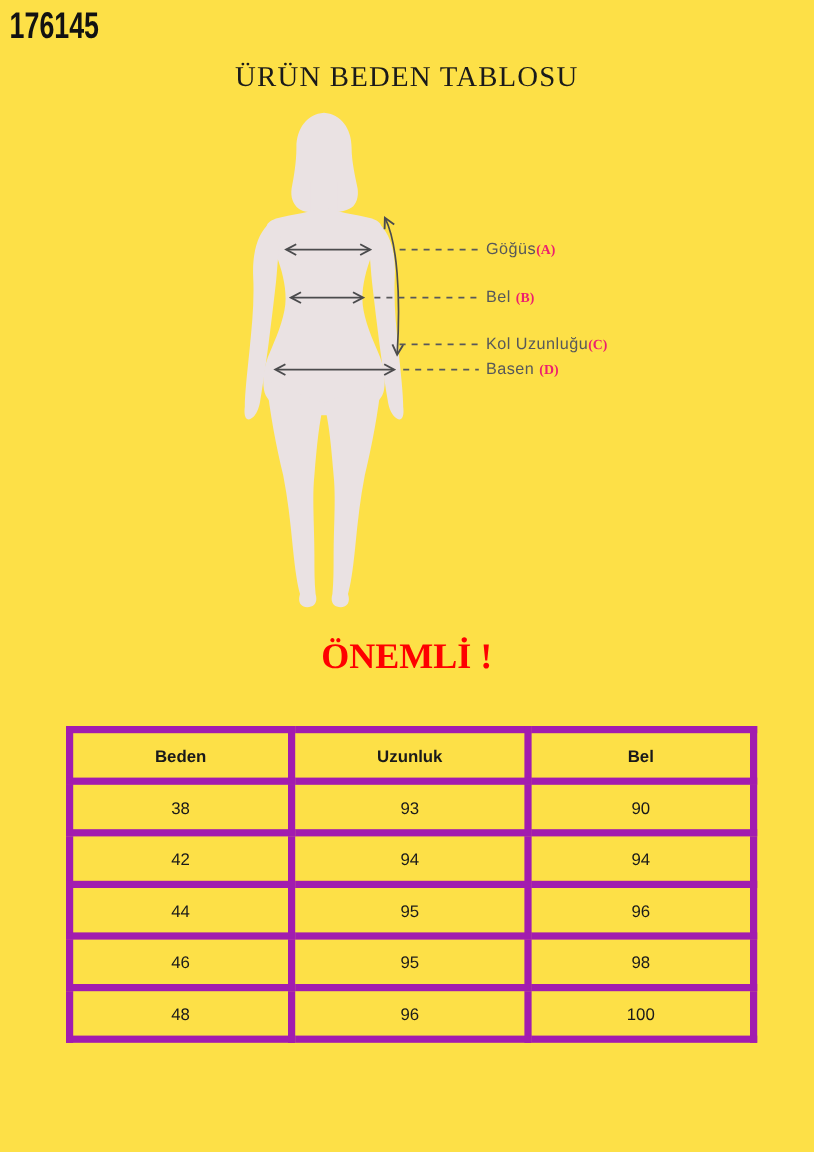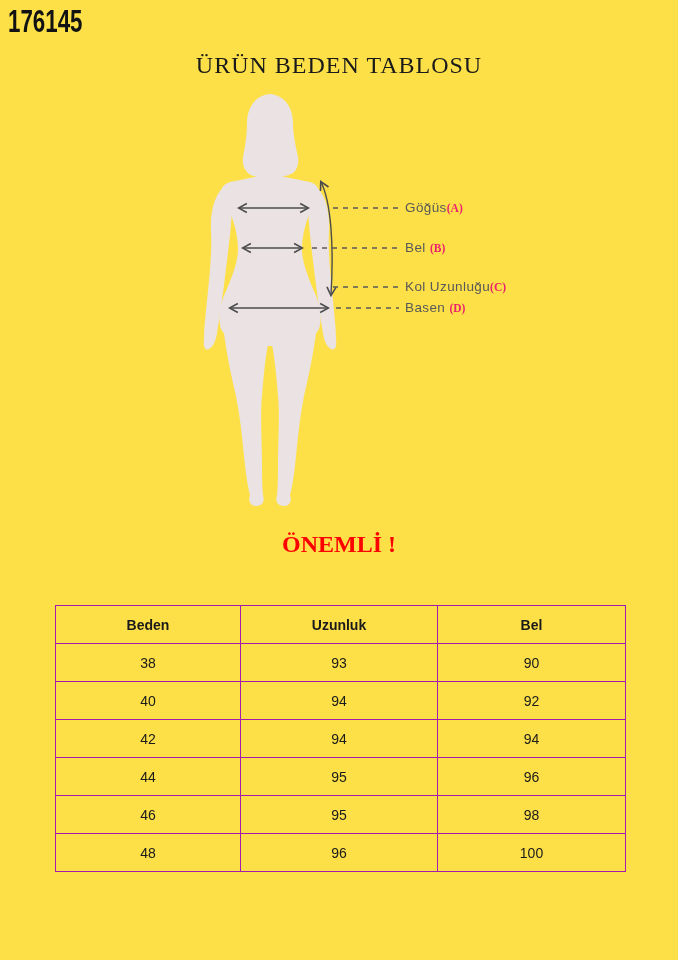--- a/index.html
+++ b/index.html
@@ -30,34 +30,34 @@
     font-size:13.5px; color:#57585a; letter-spacing:0.4px;
   }
   .mlabel .code {
     font-family:"Liberation Serif", serif;
     font-weight:700; font-size:11.5px; color:#ed1f6e;
     letter-spacing:0;
   }
   .notice-heading {
     position:absolute; left:0; top:531px; width:678px;
     text-align:center; font-family:"Liberation Serif", serif;
-    font-weight:700; font-size:24px; color:#fe0000;
+    font-weight:700; font-size:30px; color:#fe0000;
   }
   .notice-sub {
     position:absolute; left:0; top:568px; width:678px;
     text-align:center; font-family:"Liberation Serif", serif;
     font-weight:700; font-size:18px; color:#fe0000;
     letter-spacing:0.2px; white-space:nowrap;
   }
   table.size-table {
     position:absolute; left:55px; top:605px; width:570px;
     border-collapse:collapse; table-layout:fixed;
   }
   table.size-table th, table.size-table td {
-    border:1px solid #a21caf; height:37px;
+    border:6px solid #a21caf; height:37px;
     text-align:center; vertical-align:middle;
     font-family:"Liberation Sans", sans-serif;
     font-size:14px; color:#1a1a1a; padding:0;
   }
   table.size-table th { font-weight:700; }
   table.size-table td { font-weight:400; }
   table.size-table col.c1 { width:185px; }
   table.size-table col.c2 { width:197px; }
   table.size-table col.c3 { width:188px; }
 </style>
@@ -193,25 +193,20 @@
           <th>Bel</th>
         </tr>
     </thead>
     <tbody id="size-table-body">
         <tr>
           <td>38</td>
           <td>93</td>
           <td>90</td>
         </tr>
         <tr>
-          <td>40</td>
-          <td>94</td>
-          <td>92</td>
-        </tr>
-        <tr>
           <td>42</td>
           <td>94</td>
           <td>94</td>
         </tr>
         <tr>
           <td>44</td>
           <td>95</td>
           <td>96</td>
         </tr>
         <tr>

